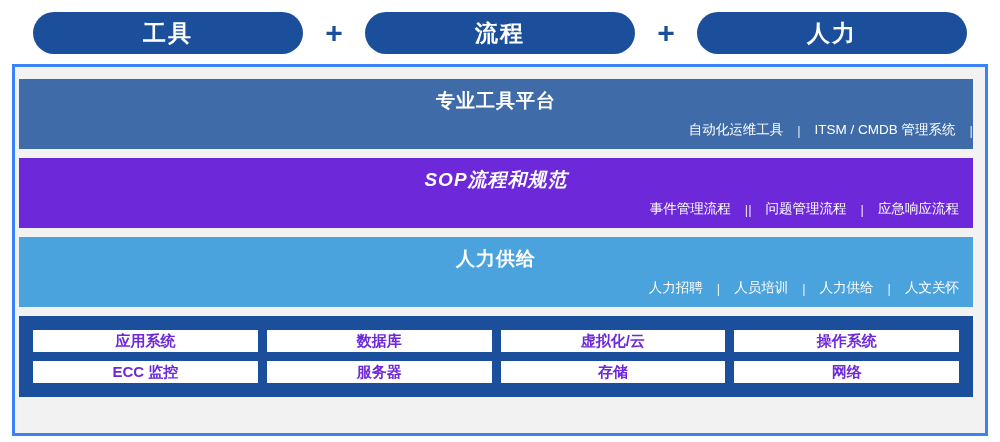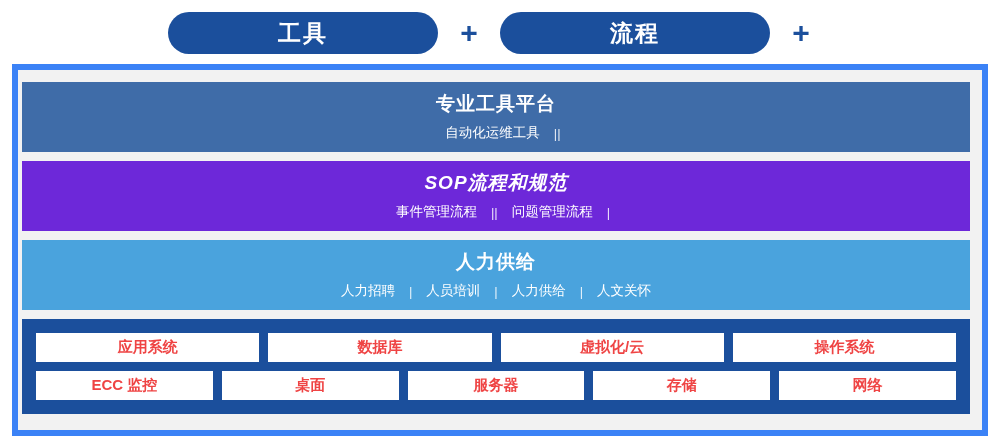--- a/index.html
+++ b/index.html
@@ -47,21 +47,21 @@
     color: #1b4f9c;
     font-size: 30px;
     font-weight: bold;
     line-height: 1;
   }
 
   
   .frame {
     position: relative;
     margin: 0 12px;
-    border: 6px solid #3b82f6;
+    border: 3px solid #3b82f6;
     background: #f2f2f2;
     padding: 12px 12px 12px 4px;
     box-sizing: border-box;
     height: 372px;
   }
 
   .band {
     box-sizing: border-box;
     width: 100%;
     padding: 9px 0 10px 0;
@@ -72,21 +72,21 @@
   .band-title {
     font-size: 19px;
     font-weight: bold;
     letter-spacing: 1px;
     margin-bottom: 7px;
   }
   .band-title.italic { font-style: italic; }
   .band-items {
     display: flex;
     align-items: center;
-    justify-content: center;
+    justify-content: flex-end;
     font-size: 13.5px;
   }
   .band-item { padding: 0 14px; white-space: nowrap; }
   .band-sep { color: rgba(255,255,255,0.85); font-size: 13px; }
 
   .band-tools   { background: #3f6ca8; }
   .band-sop     { background: #6d28d9; }
   .band-people  { background: #4aa3dd; }
 
   
@@ -98,65 +98,70 @@
     margin-top: 3px;
   }
   .box-row {
     display: flex;
     gap: 9px;
   }
   .box-row + .box-row { margin-top: 9px; }
   .cell {
     flex: 1 1 0;
     background: #ffffff;
-    color: #ef4444;
+    color: #6d28d9;
     font-size: 15px;
     font-weight: bold;
-    height: 29px;
+    height: 22px;
     display: flex;
     align-items: center;
     justify-content: center;
     white-space: nowrap;
   }
 </style>
 </head>
 <body>
 
 <div class="page">
 
   <div class="top-row">
     <div class="pill">
       <span>工具</span>
     </div>
     <div class="plus">+</div>
     <div class="pill">
       <span>流程</span>
     </div>
     <div class="plus">+</div>
+    <div class="pill">
+      <span>人力</span>
+    </div>
   </div>
 
   <div class="frame">
 
     <div class="band band-tools">
       <div class="band-title">专业工具平台</div>
       <div class="band-items">
         <span class="band-item">自动化运维工具</span>
         <span class="band-sep">|</span>
+        <span class="band-item">ITSM / CMDB 管理系统</span>
         <span class="band-sep">|</span>
       </div>
     </div>
 
     <div class="band band-sop">
       <div class="band-title italic">SOP流程和规范</div>
       <div class="band-items">
         <span class="band-item">事件管理流程</span>
         <span class="band-sep">|</span>
         <span class="band-sep">|</span>
         <span class="band-item">问题管理流程</span>
         <span class="band-sep">|</span>
+        <span class="band-item">应急响应流程</span>
       </div>
     </div>
 
     <div class="band band-people">
       <div class="band-title">人力供给</div>
       <div class="band-items">
         <span class="band-item">人力招聘</span>
         <span class="band-sep">|</span>
         <span class="band-item">人员培训</span>
         <span class="band-sep">|</span>
@@ -168,21 +173,20 @@
 
     <div class="bottom-box">
       <div class="box-row">
         <div class="cell">应用系统</div>
         <div class="cell">数据库</div>
         <div class="cell">虚拟化/云</div>
         <div class="cell">操作系统</div>
       </div>
       <div class="box-row">
         <div class="cell">ECC 监控</div>
-        <div class="cell">桌面</div>
         <div class="cell">服务器</div>
         <div class="cell">存储</div>
         <div class="cell">网络</div>
       </div>
     </div>
 
   </div>
 </div>
 
 </body></html>

